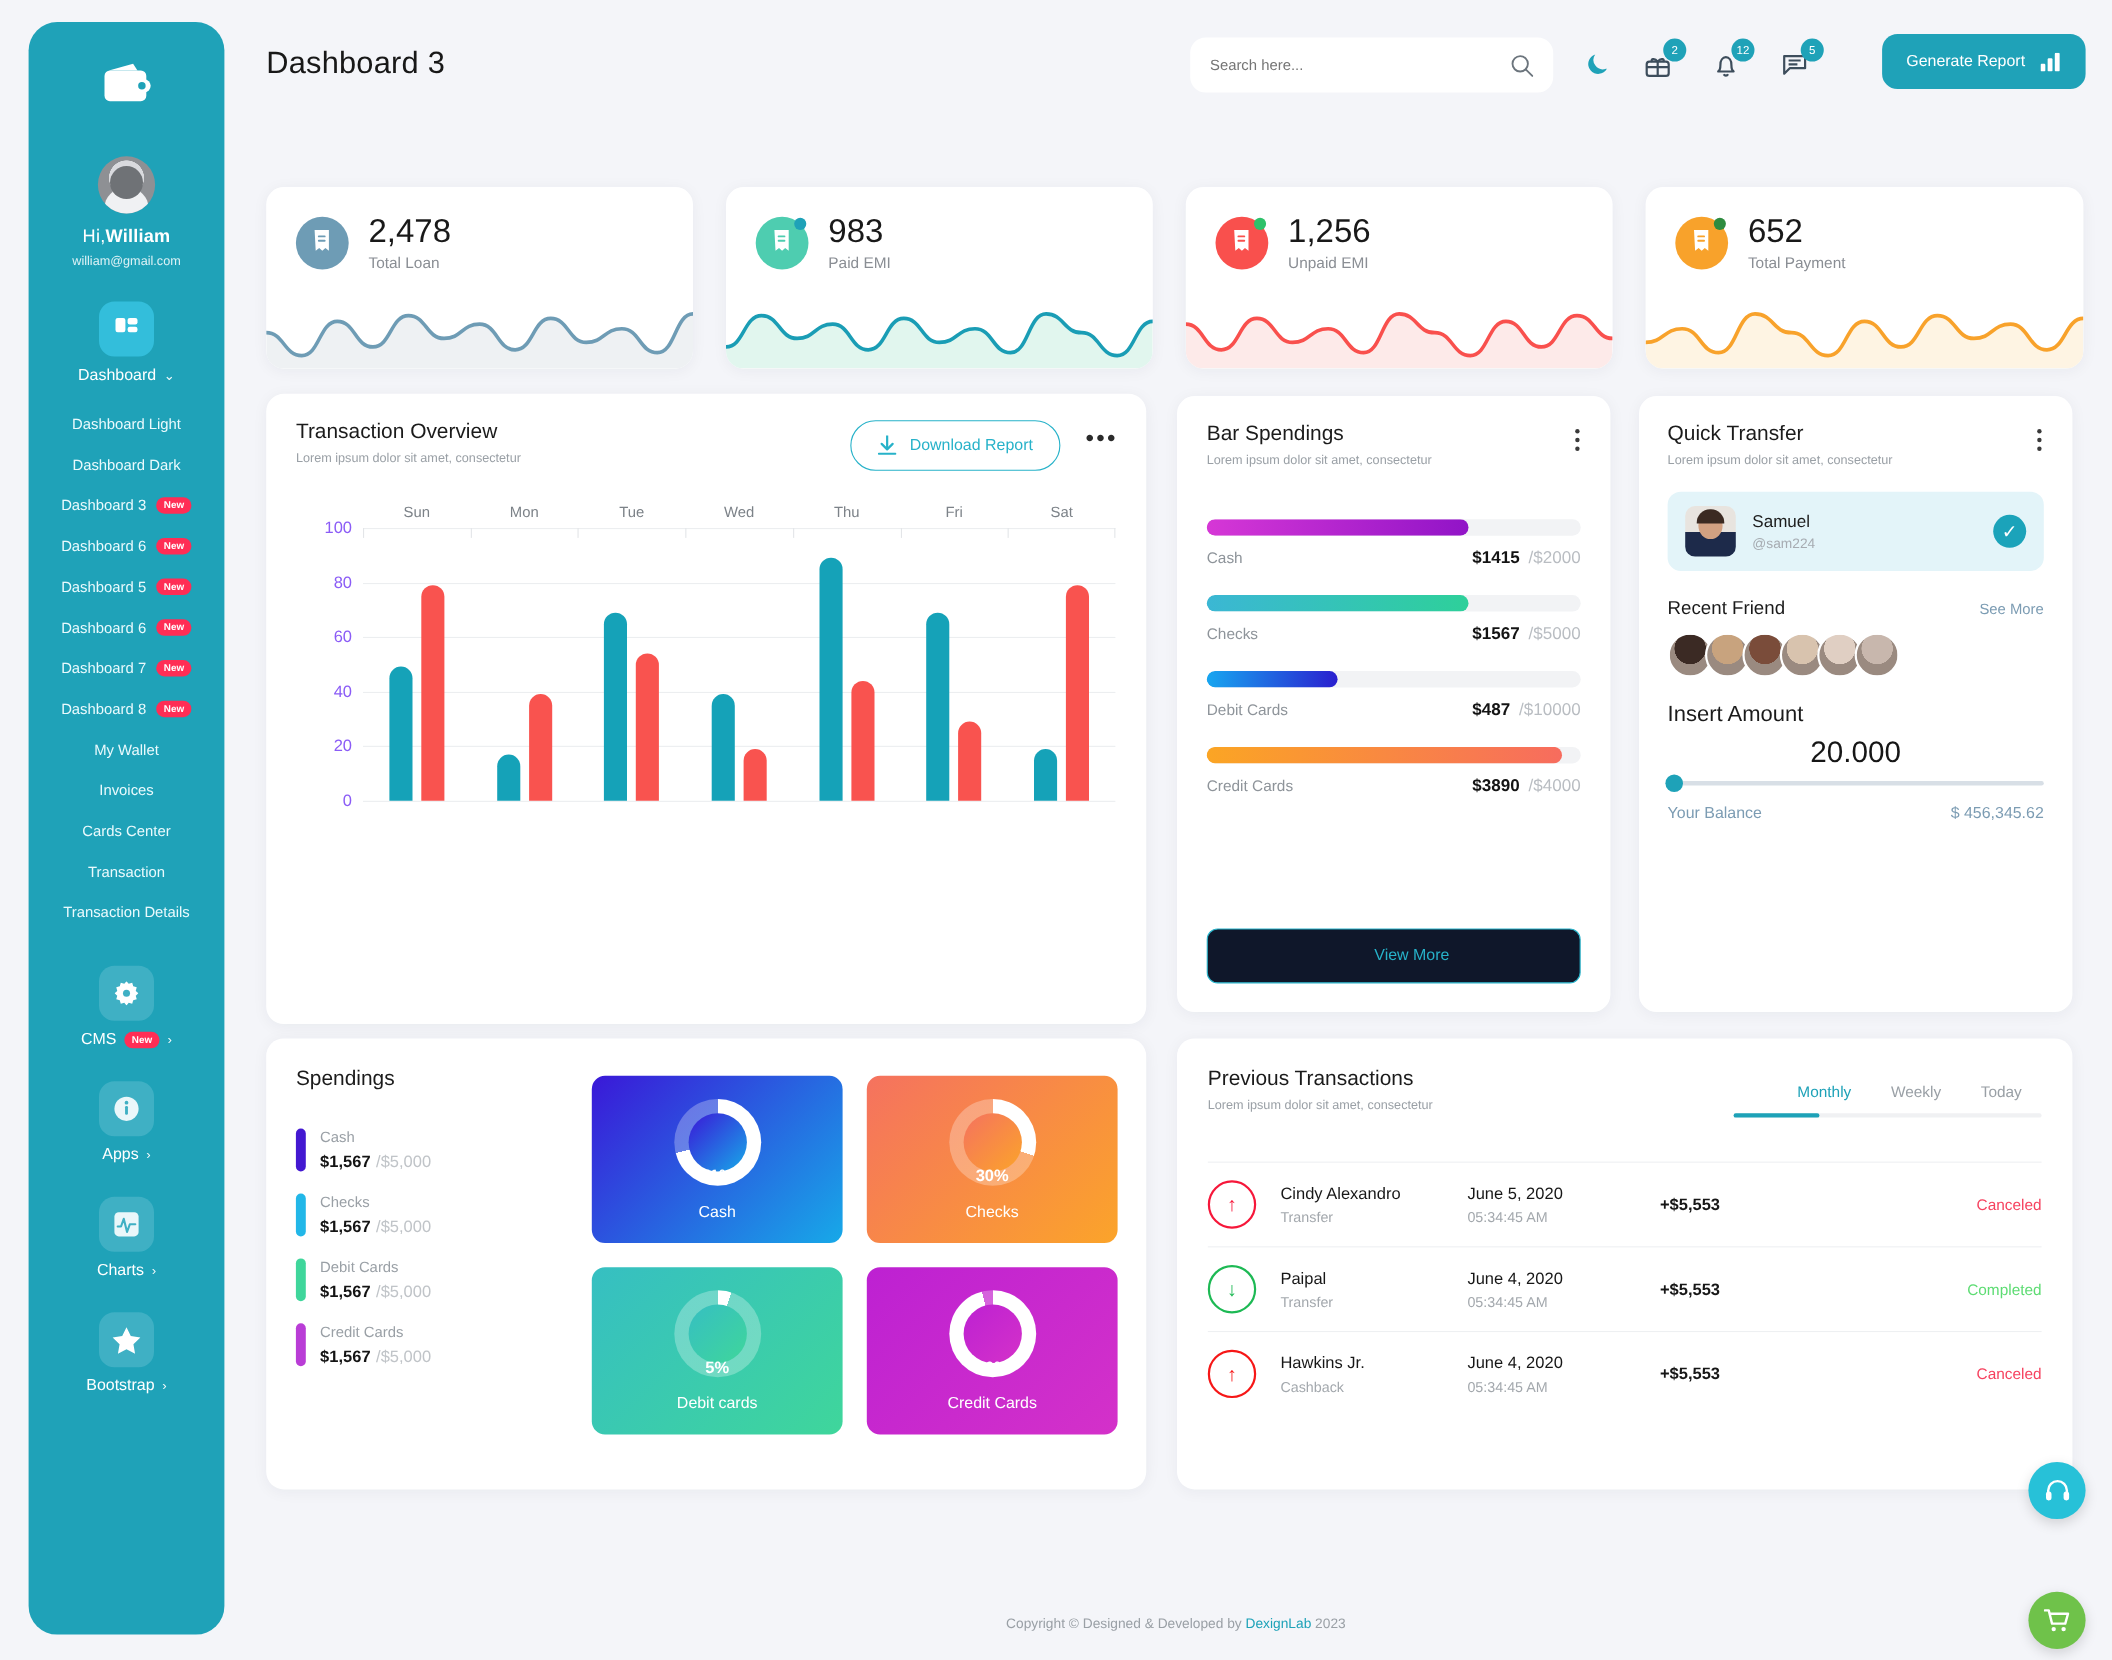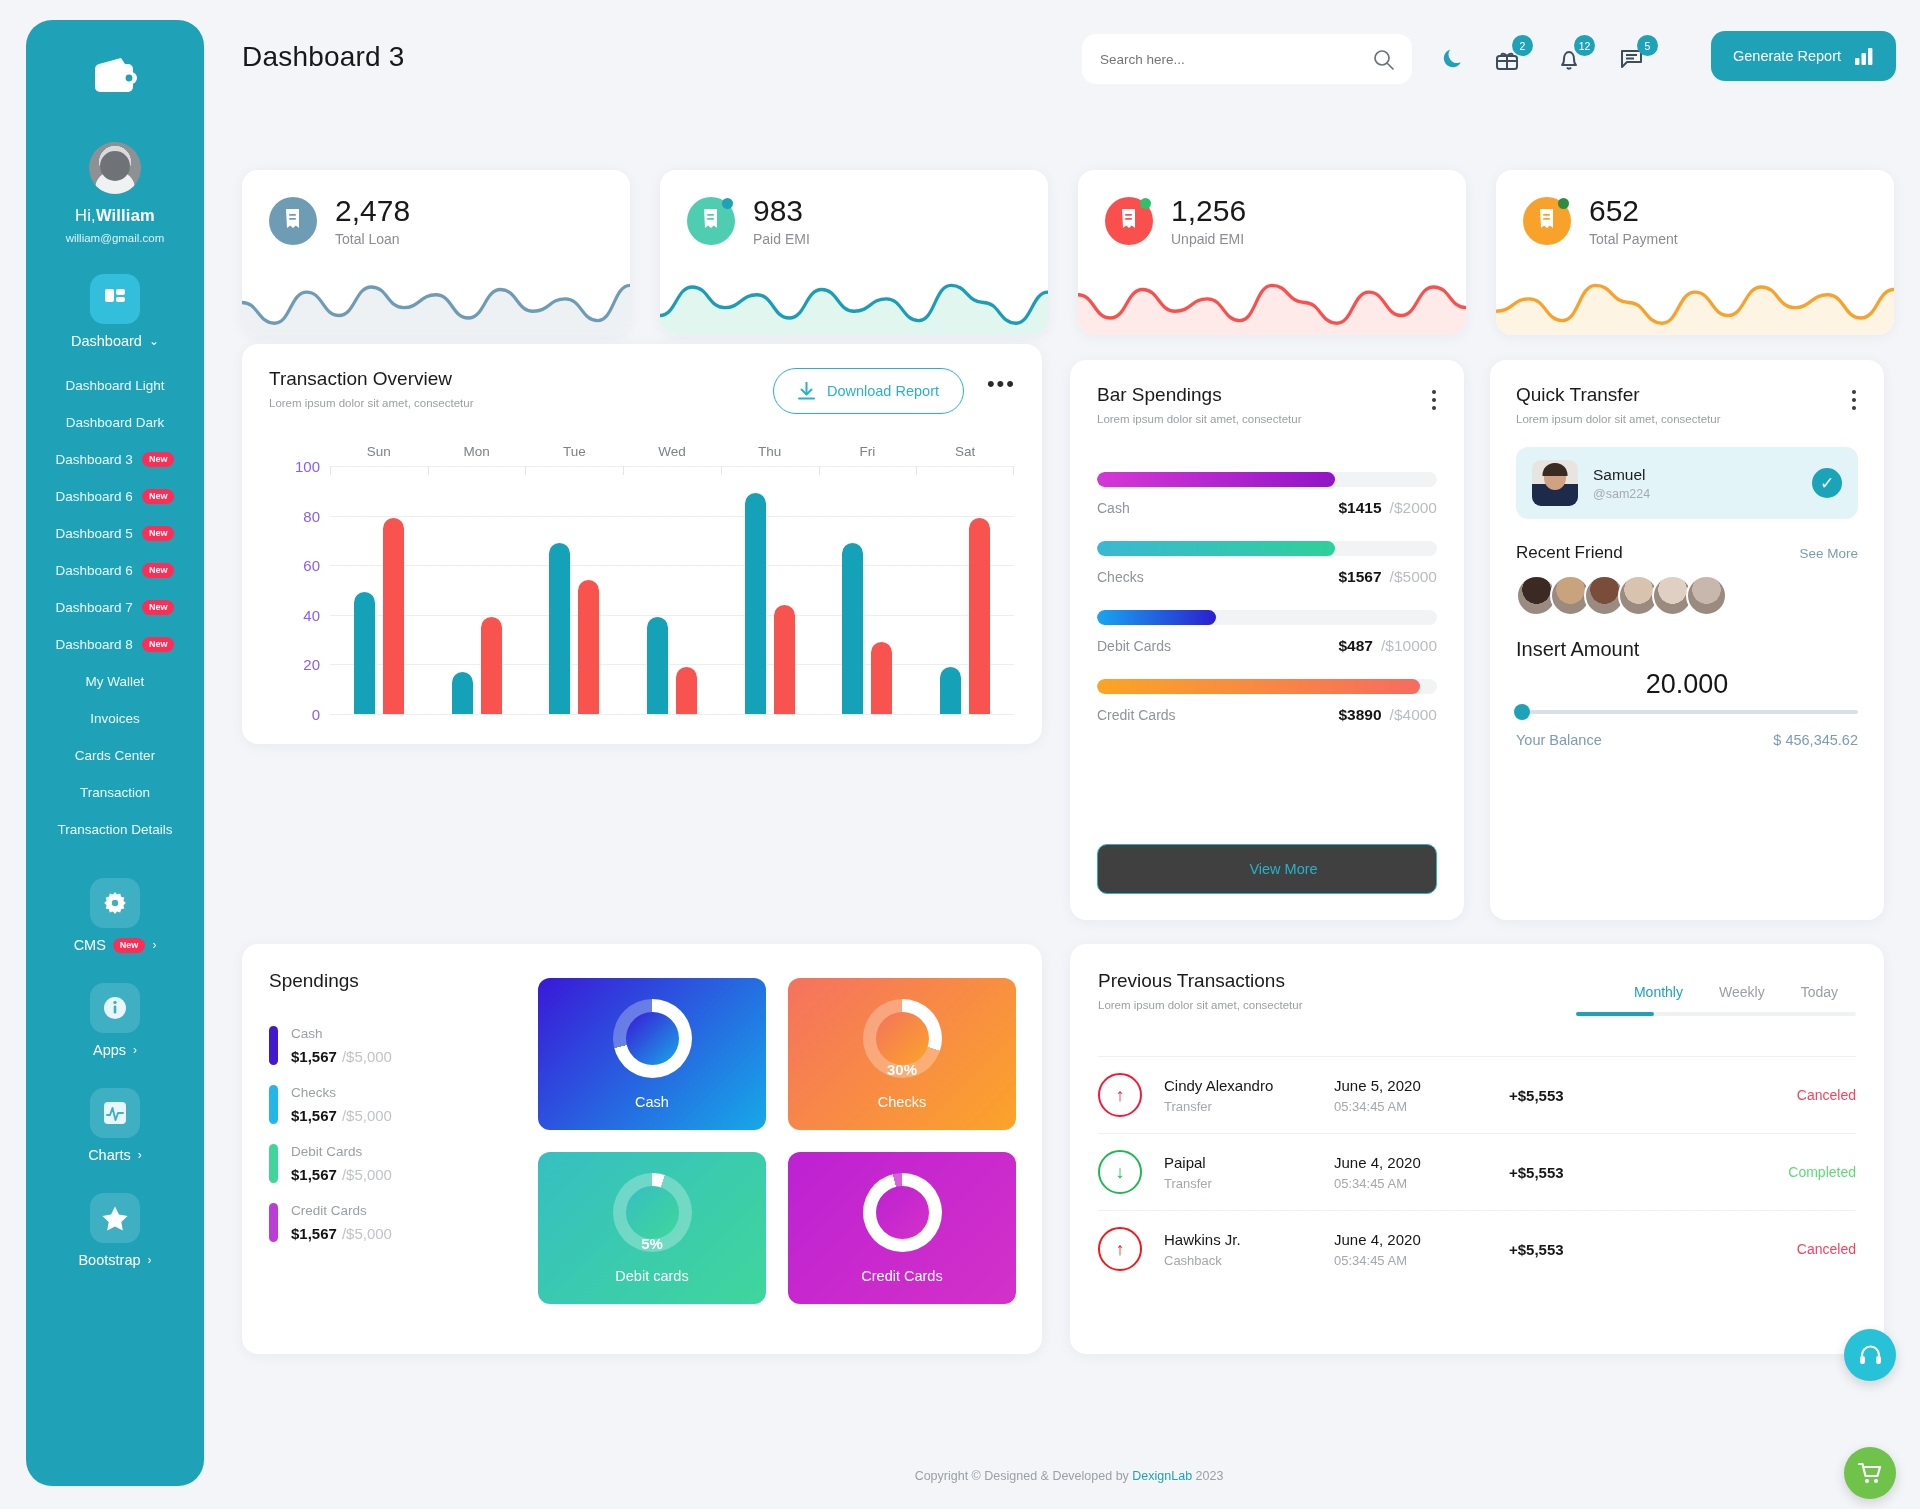--- a/index.html
+++ b/index.html
@@ -144,21 +144,21 @@
   
   .progress-row { margin-top:24px; }
   .ptrack { height:15px; border-radius:10px; background:#f2f3f5; overflow:hidden; }
   .pfill { height:100%; border-radius:10px; }
   .prow-b { display:flex; align-items:baseline; margin-top:12px; }
   .prow-b .nm { font-size:14px; color:#8e949a; }
   .prow-b .amt { margin-left:auto; font-size:15.5px; font-weight:700; color:#141414; }
   .prow-b .tot { font-size:15.5px; color:#b9bdc2; margin-left:8px; }
   #view-more {
     position:absolute; left:27px; right:27px; bottom:26px; height:50px;
-    border:1.4px solid #27b2c9; color:#27b2c9; background:#404040; border-radius:10px;
+    border:1.4px solid #27b2c9; color:#27b2c9; background:#0f172a; border-radius:10px;
     font-size:14.5px; font-family:"Liberation Sans", sans-serif; cursor:pointer;padding-left:33px;
   }
 
   
   .qt-contact {
     display:flex; align-items:center; gap:15px; background:#e3f4f9;
     border-radius:12px; padding:13px 16px; margin-top:22px;
   }
   .qt-av { width:46px; height:46px; border-radius:9px; flex:none; overflow:hidden;
            background:linear-gradient(#e8e4df 0 52%, #1d2a4a 52% 100%); position:relative;}
@@ -501,21 +501,21 @@
           <div class="stat-lbl">Total Payment</div>
         </div>
       </div>
       <div class="spark"><svg width="100%" height="72" viewBox="0 0 418 72" preserveAspectRatio="none">
           <path d="M 0 48.3008 C 17.416666666666668 48.3008 17.416666666666668 35.8592 34.833333333333336 35.8592 C 52.25 35.8592 52.25 57.632 69.66666666666667 57.632 C 87.08333333333334 57.632 87.08333333333334 22.3808 104.5 22.3808 C 121.91666666666667 22.3808 121.91666666666667 39.488 139.33333333333334 39.488 C 156.75 39.488 156.75 60.224000000000004 174.16666666666669 60.224000000000004 C 191.58333333333334 60.224000000000004 191.58333333333334 29.120000000000005 209 29.120000000000005 C 226.41666666666669 29.120000000000005 226.41666666666669 52.448 243.83333333333334 52.448 C 261.25 52.448 261.25 23.936000000000007 278.6666666666667 23.936000000000007 C 296.08333333333337 23.936000000000007 296.08333333333337 44.672 313.5 44.672 C 330.9166666666667 44.672 330.9166666666667 31.712000000000003 348.33333333333337 31.712000000000003 C 365.75 31.712000000000003 365.75 55.04 383.1666666666667 55.04 C 400.58333333333337 55.04 400.58333333333337 26.528 418 26.528 L 418 72 L 0 72 Z" fill="#fef4e3"></path>
           <path d="M 0 48.3008 C 17.416666666666668 48.3008 17.416666666666668 35.8592 34.833333333333336 35.8592 C 52.25 35.8592 52.25 57.632 69.66666666666667 57.632 C 87.08333333333334 57.632 87.08333333333334 22.3808 104.5 22.3808 C 121.91666666666667 22.3808 121.91666666666667 39.488 139.33333333333334 39.488 C 156.75 39.488 156.75 60.224000000000004 174.16666666666669 60.224000000000004 C 191.58333333333334 60.224000000000004 191.58333333333334 29.120000000000005 209 29.120000000000005 C 226.41666666666669 29.120000000000005 226.41666666666669 52.448 243.83333333333334 52.448 C 261.25 52.448 261.25 23.936000000000007 278.6666666666667 23.936000000000007 C 296.08333333333337 23.936000000000007 296.08333333333337 44.672 313.5 44.672 C 330.9166666666667 44.672 330.9166666666667 31.712000000000003 348.33333333333337 31.712000000000003 C 365.75 31.712000000000003 365.75 55.04 383.1666666666667 55.04 C 400.58333333333337 55.04 400.58333333333337 26.528 418 26.528" fill="none" stroke="#f8a22b" stroke-width="3.4" stroke-linecap="round" stroke-linejoin="round"></path>
         </svg></div>
     </div>
   </div>
 
-<div class="card panel" id="tx-overview" style="left:242px; top:344px; width:800px; height:400px;">
+<div class="card panel" id="tx-overview" style="left:242px; top:358px; width:800px; height:573px;">
   <div style="position:absolute; left:27px; top:24px;">
     <div class="panel-title">Transaction Overview</div>
     <div class="panel-sub">Lorem ipsum dolor sit amet, consectetur</div>
   </div>
   <button id="download-report" style="position:absolute; right:78px; top:24px;">
     <svg width="17" height="18" viewBox="0 0 17 18">
       <line x1="8.5" y1="0" x2="8.5" y2="12" stroke="#27b2c9" stroke-width="2" stroke-linecap="round"></line>
       <path d="M3.5 7.5 8.5 12.5 13.5 7.5" fill="none" stroke="#27b2c9" stroke-width="2" stroke-linecap="round" stroke-linejoin="round"></path>
       <line x1="1" y1="16.5" x2="16" y2="16.5" stroke="#27b2c9" stroke-width="2" stroke-linecap="round"></line>
     </svg>

